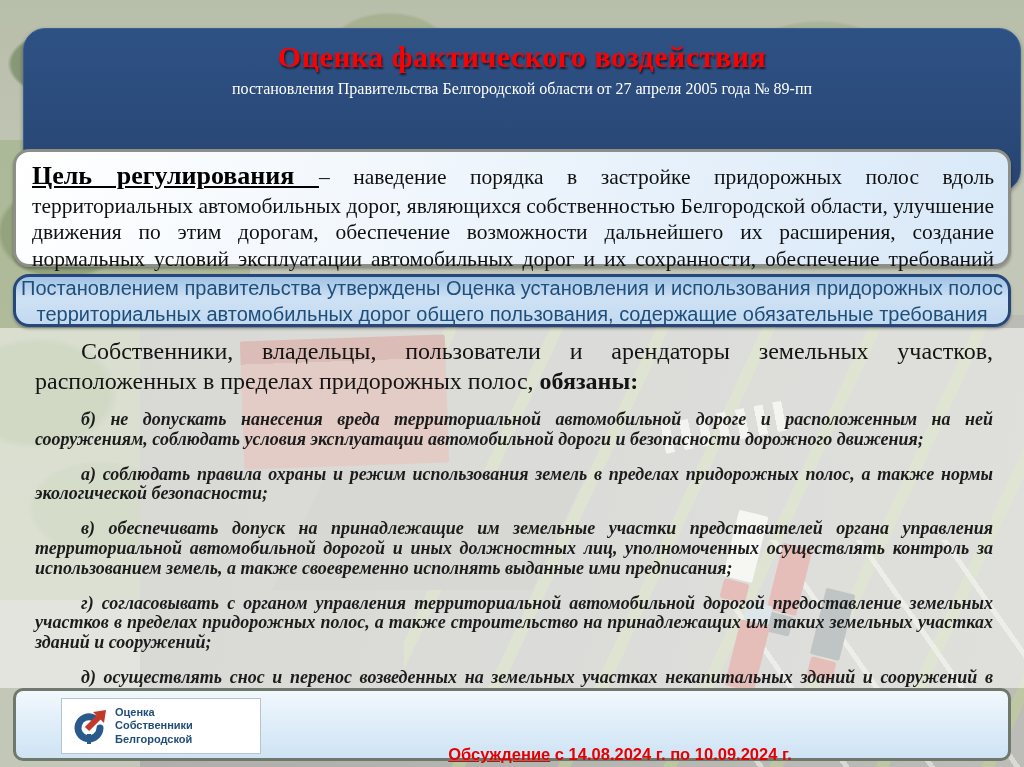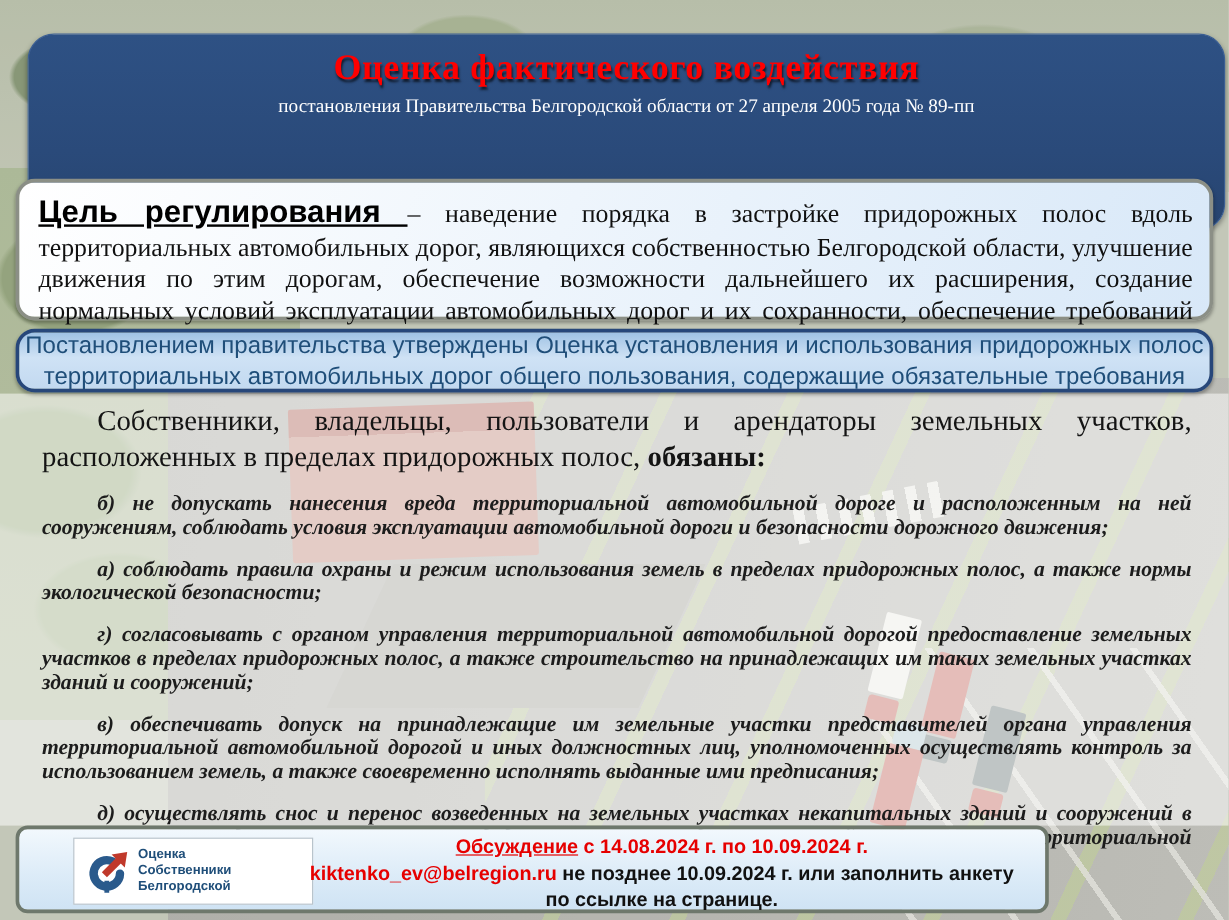--- a/index.html
+++ b/index.html
@@ -93,21 +93,21 @@
 
   .goal-box {
     left:13px; top:149px; width:998px; height:118px;
     background: linear-gradient(115deg,#ffffff 0%, #eef5fc 45%, #d8e8f8 100%);
     border: 3px solid #8b8f86; border-radius:16px;
     padding: 8px 14px 6px 16px;
     box-shadow: 0 2px 3px rgba(0,0,0,.3);
   }
   .goal-text { font-size:21.5px; line-height:1.25; text-align:justify; color:#101010; }
   .goal-head {
-    font-family:Liberation Sans, sans-serif; font-weight:bold;
+    font-family:Liberation Serif, serif; font-weight:bold;
     font-size:26px; text-decoration: underline; color:#000;
   }
 
   .banner {
     left:13px; top:274px; width:998px; height:53px;
     background: linear-gradient(180deg,#9fc2e4 0%, #cfe2f5 45%, #c2d9f0 100%);
     border: 3px solid #27477a; border-radius:16px;
     display:flex; align-items:center; justify-content:center;
     box-shadow: 0 2px 3px rgba(0,0,0,.3);
   }
@@ -121,40 +121,40 @@
     font-size:24px; line-height:1.27; text-align:justify;
     text-indent:46px; color:#141414; margin-bottom:13px;
   }
   .item {
     font-size:18px; line-height:1.1; text-align:justify;
     text-indent:46px; font-style:italic; font-weight:600;
     color:#1c1c1c; margin-bottom:15px;
   }
 
   .footer-bar {
-    left:13px; top:688px; width:861px; height:73px;
+    left:13px; top:688px; width:998px; height:73px;
     background: linear-gradient(180deg,#f2f8fd 0%, #ddecf8 55%, #cfe3f4 100%);
     border: 3px solid #6e786c; border-radius:10px;
   }
   .logo-box {
     position:absolute; left:45px; top:7px; width:200px; height:56px;
     background:#ffffff; border:1px solid #b8c4cc;
     display:flex; align-items:center; padding-left:7px;
   }
   .logo-icon { width:40px; height:40px; flex:0 0 40px; }
   .logo-lines {
     margin-left:6px; font-family:"Liberation Sans", sans-serif;
     font-weight:bold; font-size:11px; line-height:1.2; color:#1f4e79;
   }
   .footer-text {
     position:absolute; left:230px; right:14px; top:5px;
     text-align:center; font-family:"Liberation Sans", sans-serif;
     font-weight:bold; font-size:16.5px; line-height:1.33;
   }
-  .red { color:#e60000; }
+  .red { color:#e60000;margin-top:48px; }
   .underl { text-decoration: underline; }
   .ft-black { color:#111111; }
 </style>
 </head>
 <body>
 
 <div class="slide">
 
   <div class="bg">
     <div class="bg-trees-top"></div>
@@ -199,22 +199,22 @@
   </div>
 
   <div class="layer banner">
     <div class="banner-text">Постановлением правительства утверждены Оценка установления и использования придорожных полос территориальных автомобильных дорог общего пользования, содержащие обязательные требования</div>
   </div>
 
   <div class="layer body-text">
     <p class="intro"><span>Собственники, владельцы, пользователи и арендаторы земельных участков, расположенных в пределах придорожных полос, </span><b>обязаны:</b></p>
     <p class="item">б) не допускать нанесения вреда территориальной автомобильной дороге и расположенным на ней сооружениям, соблюдать условия эксплуатации автомобильной дороги и безопасности дорожного движения;</p>
     <p class="item">а) соблюдать правила охраны и режим использования земель в пределах придорожных полос, а также нормы экологической безопасности;</p>
+    <p class="item">в) обеспечивать допуск на принадлежащие им земельные участки представителей органа управления территориальной автомобильной дорогой и иных должностных лиц, уполномоченных осуществлять контроль за использованием земель, а также своевременно исполнять выданные ими предписания;</p>
     <p class="item">г) согласовывать с органом управления территориальной автомобильной дорогой предоставление земельных участков в пределах придорожных полос, а также строительство на принадлежащих им таких земельных участках зданий и сооружений;</p>
-    <p class="item">в) обеспечивать допуск на принадлежащие им земельные участки представителей органа управления территориальной автомобильной дорогой и иных должностных лиц, уполномоченных осуществлять контроль за использованием земель, а также своевременно исполнять выданные ими предписания;</p>
     <p class="item">д) осуществлять снос и перенос возведенных на земельных участках некапитальных зданий и сооружений в случае, если эти здания и сооружения создадут препятствия для нормальной эксплуатации территориальной автомобильной дороги при ее реконструкции или будут ухудшать условия движения по ней.</p>
   </div>
 
   <div class="layer footer-bar">
     <div class="logo-box">
       <svg class="logo-icon" viewBox="0 0 40 40">
         <path d="M 25 12 A 11 11 0 1 0 31 22" fill="none" stroke="#2a5a8c" stroke-width="7" stroke-linecap="round"></path>
         <line x1="18" y1="23" x2="30" y2="11" stroke="#c0392b" stroke-width="6"></line>
         <polygon points="24,6 37,4 35,17" fill="#c0392b"></polygon>
         <line x1="20" y1="28" x2="20" y2="38" stroke="#2a5a8c" stroke-width="4"></line>

